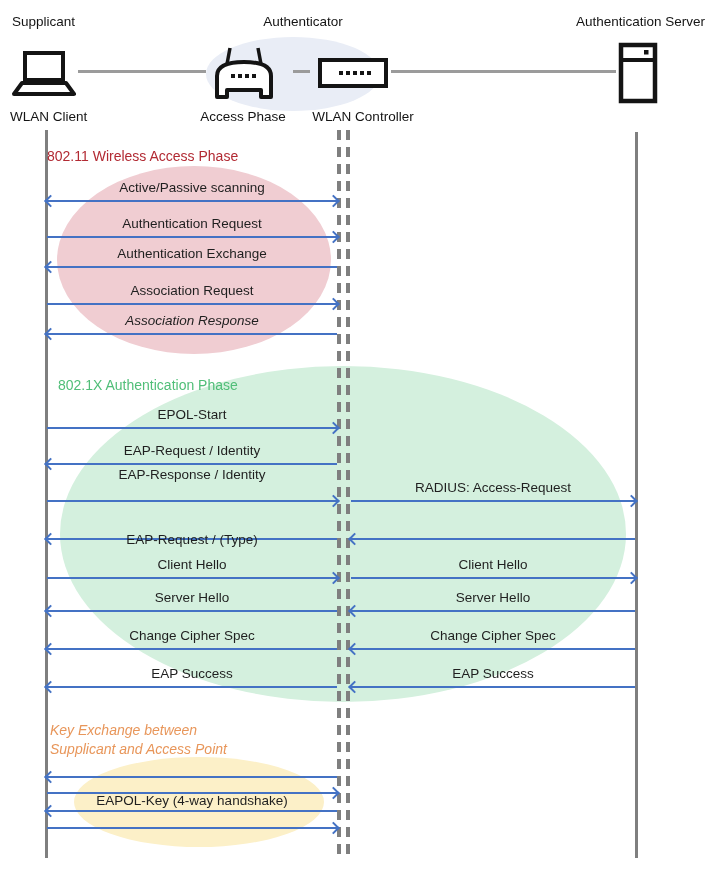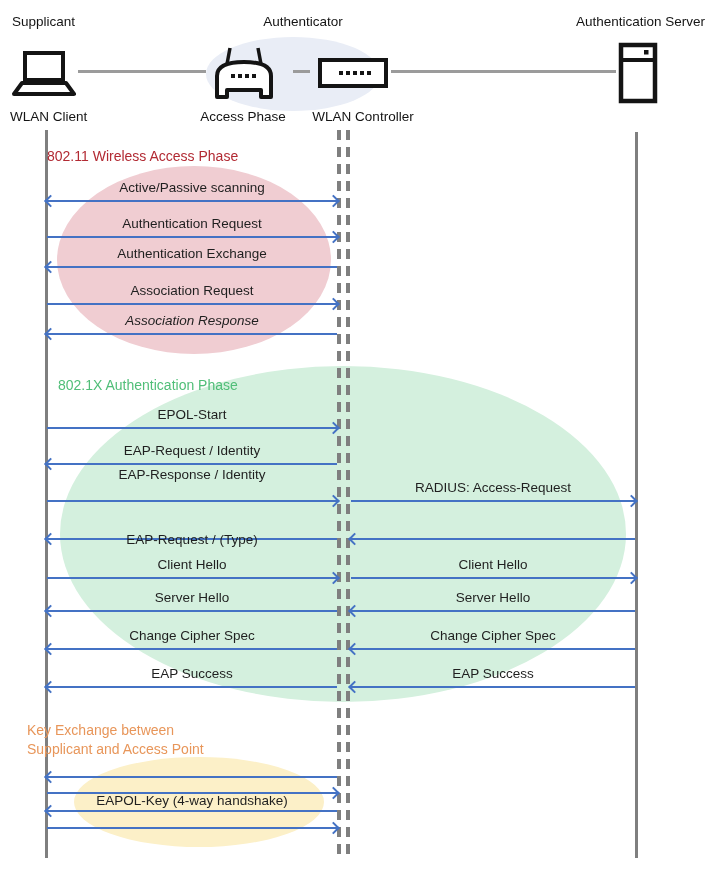--- a/index.html
+++ b/index.html
@@ -100,21 +100,21 @@
   <div class="ellipse el-green" style="left:60px;top:366px;width:566px;height:336px;"></div>
   <div class="ellipse el-yellow" style="left:74px;top:757px;width:250px;height:90px;"></div>
 
   <div class="lifeline" style="left:45px;top:130px;height:728px;"></div>
   <div class="dashline" style="left:337px;top:130px;height:730px;"></div>
   <div class="dashline" style="left:346px;top:130px;height:730px;"></div>
   <div class="lifeline" style="left:635px;top:132px;height:726px;"></div>
 
   <div class="phase-title pt-red" style="left:47px;top:147px;width:290px;">802.11 Wireless Access Phase</div>
   <div class="phase-title pt-green" style="left:58px;top:376px;width:290px;">802.1X Authentication Phase</div>
-  <div class="phase-title pt-orange" style="left:27px;top:721px;width:290px;">
+  <div class="phase-title pt-orange" style="left:50px;top:721px;width:290px;font-style:italic;">
     <span>Key Exchange between</span><br>
     <span>Supplicant and Access Point</span>
   </div>
 
   <div class="msg-label" style="left:47px;top:180px;width:290px;">Active/Passive scanning</div>
   <div class="msg" style="left:47px;top:200px;width:290px;">
       <span class="head h-l"></span>
       <span class="head h-r"></span>
     </div>
 

